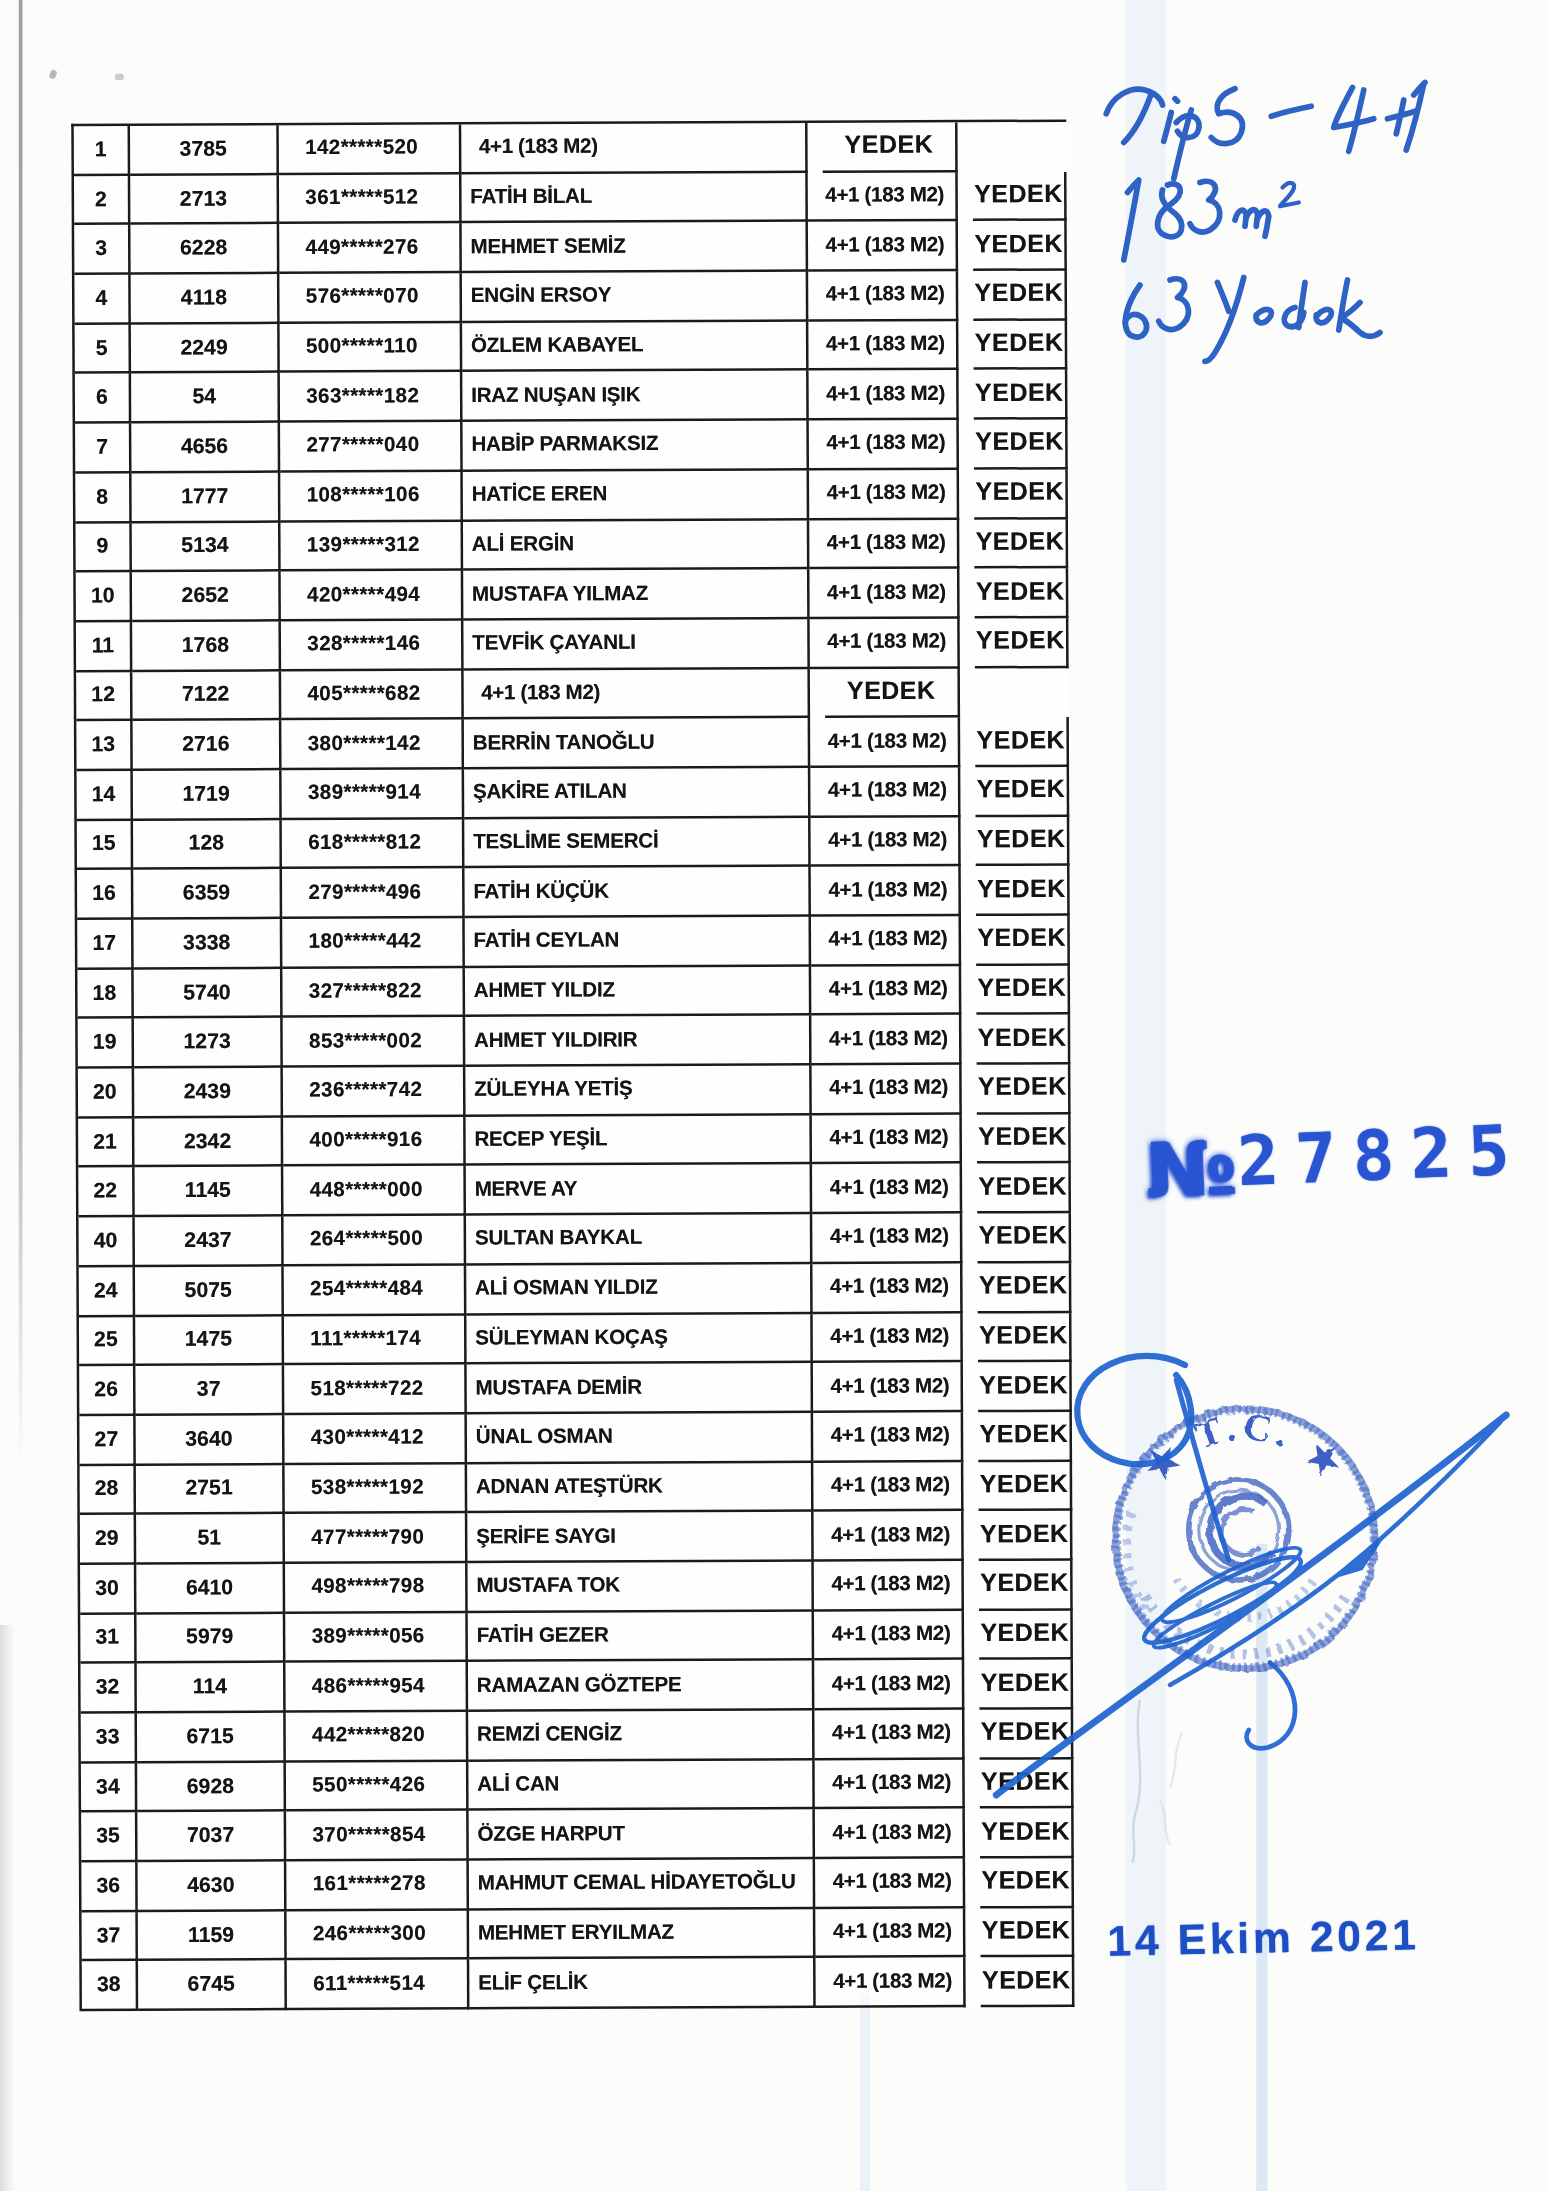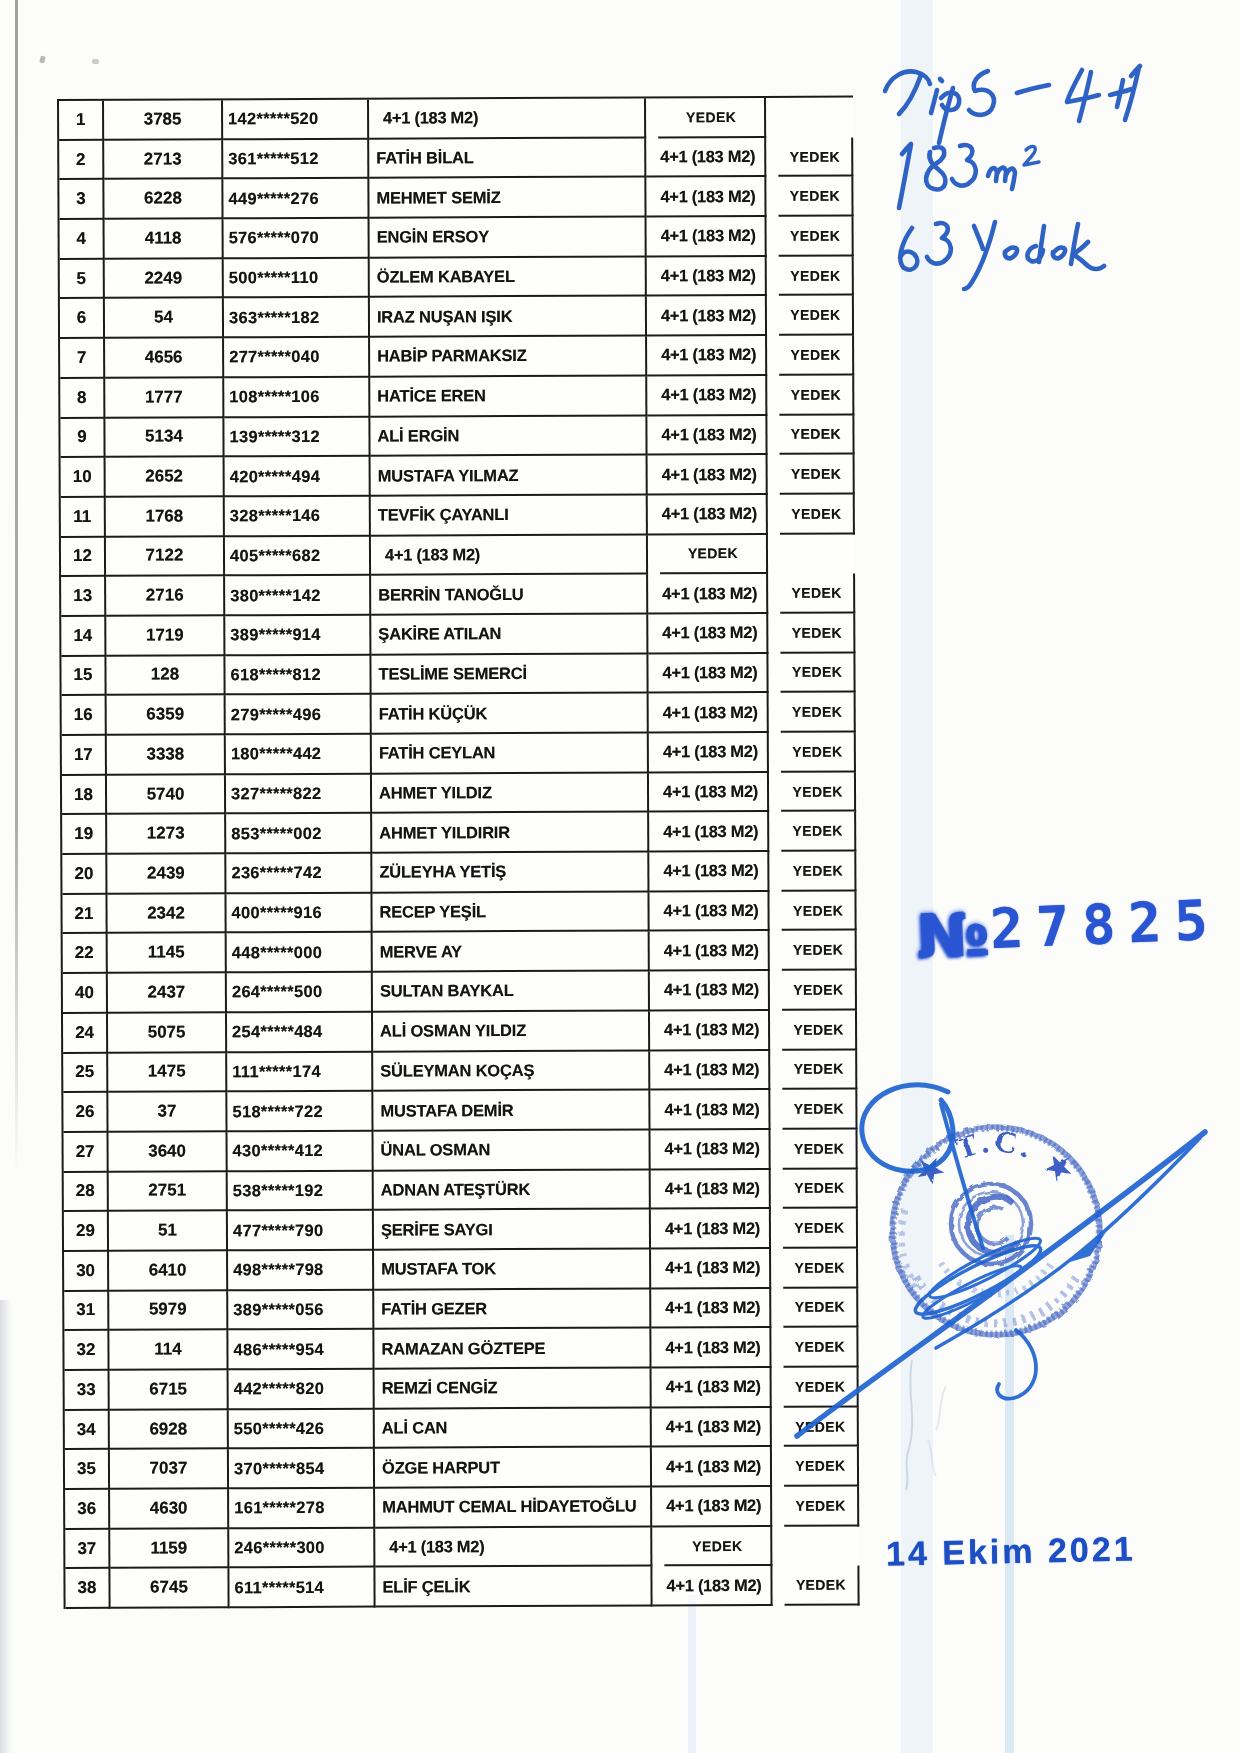--- a/index.html
+++ b/index.html
@@ -29,24 +29,24 @@
     background:rgba(255,255,255,.6);
   }
   .trow{display:grid;grid-template-columns:45px 119px 146px 277px 120px 87px;height:39.7px;}
   .cell{
     border-right:2px solid #1b1b1b;border-bottom:2px solid #1b1b1b;
     display:flex;align-items:center;white-space:nowrap;
     font-weight:600;font-size:16.5px;color:#141414;
     text-shadow:0 0 .4px rgba(20,20,20,.55);
   }
   .cell.c1,.cell.c2{justify-content:center;font-size:17px;}
-  .cell.c3{padding-left:5px;letter-spacing:.3px;}
+  .cell.c3{padding-left:21px;letter-spacing:.3px;}
   .cell.c4{padding-left:7px;letter-spacing:-0.2px;overflow:hidden;}
   .cell.c5{padding-left:14px;letter-spacing:-0.3px;}
-  .cell.c6{justify-content:center;font-size:14px;letter-spacing:.4px;margin-left:12px;}
+  .cell.c6{justify-content:center;font-size:20px;letter-spacing:.4px;margin-left:12px;}
 
   
   .hw-svg{position:absolute;left:878px;top:50px;pointer-events:none;}
 
   
   .no-stamp{
     position:absolute;left:916px;top:894px;transform:rotate(-2.4deg);
     color:#2a55d2;white-space:nowrap;pointer-events:none;
   }
   .no-prefix{
@@ -365,20 +365,21 @@
       <div class="cell c2">4630</div>
       <div class="cell c3">161*****278</div>
       <div class="cell c4">MAHMUT CEMAL HİDAYETOĞLU</div>
       <div class="cell c5">4+1 (183 M2)</div>
       <div class="cell c6">YEDEK</div>
     </div>
     <div class="trow">
       <div class="cell c1">37</div>
       <div class="cell c2">1159</div>
       <div class="cell c3">246*****300</div>
+      <div class="cell c4">MEHMET ERYILMAZ</div>
       <div class="cell c5">4+1 (183 M2)</div>
       <div class="cell c6">YEDEK</div>
     </div>
     <div class="trow">
       <div class="cell c1">38</div>
       <div class="cell c2">6745</div>
       <div class="cell c3">611*****514</div>
       <div class="cell c4">ELİF ÇELİK</div>
       <div class="cell c5">4+1 (183 M2)</div>
       <div class="cell c6">YEDEK</div>

